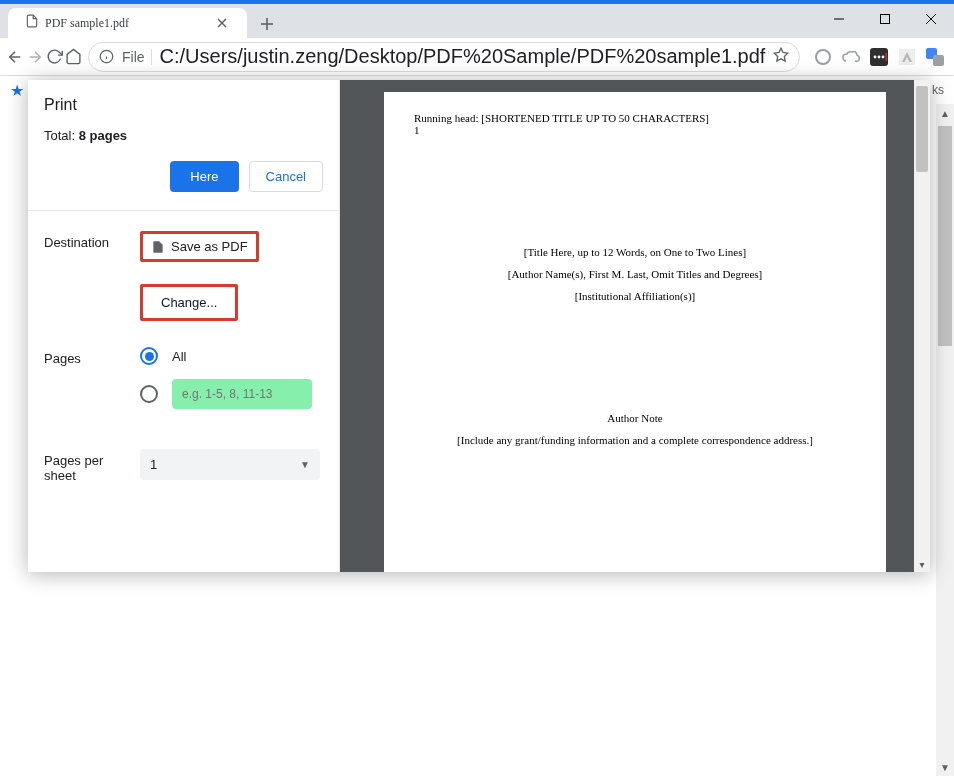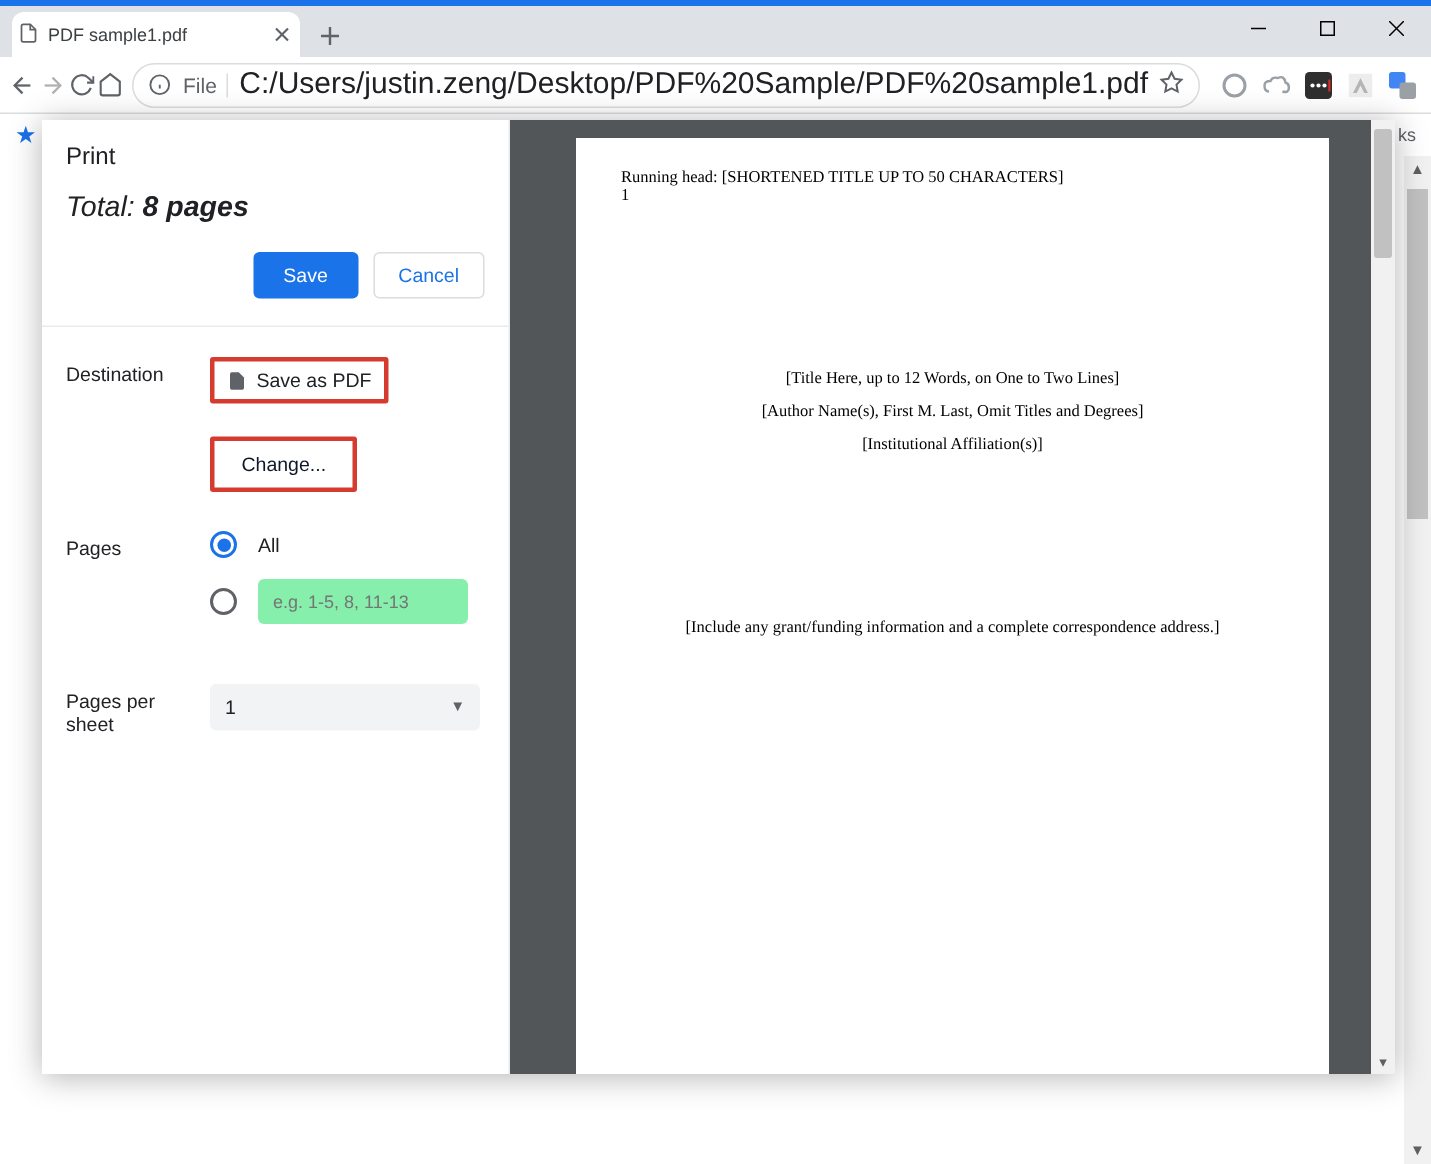--- a/index.html
+++ b/index.html
@@ -1,21 +1,21 @@
 <!DOCTYPE html>
 <html><head>
 <meta charset="utf-8">
 <style>
   * { box-sizing: border-box; margin: 0; padding: 0; }
   body { font-family: "Segoe UI", Arial, sans-serif; font-size: 13px; background: #fff; width: 954px; height: 776px; overflow: hidden; position: relative; color: #202124; }
 
   
   .title-bar { height: 4px; background: #1a73e8; }
   .tab-strip { display: flex; align-items: flex-end; background: #dee1e6; height: 34px; padding-left: 8px; position: relative; }
-  .tab { display: flex; align-items: center; background: #fff; border-radius: 8px 8px 0 0; height: 30px; width: 192px; padding: 0 4px; gap: 6px; margin-top: 4px; }
+  .tab { display: flex; align-items: center; background: #fff; border-radius: 8px 8px 0 0; height: 30px; width: 239px; padding: 0 17px; gap: 6px; margin-top: 4px; font-family: Liberation Serif, serif; }
   .tab .file-icon svg { width: 14px; height: 14px; }
   .tab-title { flex: 1; font-size: 12px; color: #3c4043; white-space: nowrap; overflow: hidden; text-overflow: ellipsis; }
   .tab-close { width: 16px; height: 16px; display:flex; align-items:center; justify-content:center; color:#5f6368; cursor:pointer;}
   .new-tab { width: 28px; height: 28px; display:flex; align-items:center; justify-content:center; margin-left: 6px; color:#5f6368; cursor:pointer;}
   .window-controls { position:absolute; right:0; top:0; display:flex; }
   .win-btn { width: 46px; height: 30px; display:flex; align-items:center; justify-content:center; color:#000; cursor:pointer;}
   .win-btn svg { width:10px; height:10px; }
 
   
   .toolbar { display:flex; align-items:center; height: 38px; padding: 0 6px; gap: 2px; background:#fff; border-bottom:1px solid #dadce0; }
@@ -32,27 +32,27 @@
   .avatar::before{content:"";position:absolute;width:10px;height:10px;background:#a0785a;border-radius:50%;top:5px;left:8px;}
   .menu-dots { width:30px; height:30px; display:flex; align-items:center; justify-content:center; color:#5f6368; cursor:pointer;}
 
   
   .bookmarks-bar { height: 28px; background:#fff; position:relative; display:flex; align-items:center; padding-left:10px;}
   .bm-star { color:#1a73e8; font-size:16px;}
   .bm-right { position:absolute; right:10px; font-size:12px; color:#5f6368;padding-left:28px;}
 
   
   .content-area { position:relative; height: calc(776px - 4px - 34px - 38px - 28px); background:#fff;}
-  .print-dialog { position:absolute; top:-24px; left:28px; width:902px; height:636px; background:#fff; box-shadow: 0 2px 20px rgba(0,0,0,0.3); display:flex; }
+  .print-dialog { position:absolute; top:-24px; left:28px; width:902px; height:492px; background:#fff; box-shadow: 0 2px 20px rgba(0,0,0,0.3); display:flex; }
 
   
   .print-sidebar { width: 312px; height:100%; display:flex; flex-direction:column; border-right:1px solid #e8eaed;}
   .ps-header { padding: 16px 16px 12px 16px; }
   .ps-title { font-size:16px; font-weight:400; color:#202124; margin-bottom:14px;}
-  .ps-total { font-size:19px; color:#202124;font-style:italic;}
+  .ps-total { font-size:13px; color:#202124;}
   .ps-total .count { font-weight:600;}
   .ps-buttons { display:flex; gap:10px; justify-content:flex-end; padding: 6px 16px 18px 16px; }
   .btn-primary { background:#1a73e8; color:#fff; border:none; border-radius:4px; padding: 8px 20px; font-size:13px; cursor:pointer;}
   .btn-secondary { background:#fff; color:#1a73e8; border:1px solid #dadce0; border-radius:4px; padding: 0 16px; font-size:13px; cursor:pointer;}
   .ps-sep { height:1px; background:#e8eaed; }
 
   .ps-section { padding: 20px 16px 6px 16px; display:flex; gap:10px;}
   .ps-label { width: 86px; font-size:13px; color:#202124; padding-top:4px;}
   .ps-control { flex:1; }
 
@@ -236,21 +236,21 @@
   <div class="print-dialog">
 
     <div class="print-sidebar">
       <div class="ps-header">
         <div class="ps-title">Print</div>
         <div class="ps-total">
           <span>Total: </span><span class="count">8 pages</span>
         </div>
       </div>
       <div class="ps-buttons">
-        <button class="btn-primary">Save</button>
+        <button class="btn-primary">Here</button>
         <button class="btn-secondary">Cancel</button>
       </div>
       <div class="ps-sep"></div>
 
       <div class="ps-section">
         <div class="ps-label">Destination</div>
         <div class="ps-control">
           <div class="highlight-red">
             <span class="pdf-mini-icon">
               <svg viewBox="0 0 24 24" width="14" height="14" fill="#5f6368">
@@ -295,20 +295,21 @@
         <div class="page-header">
           <span>Running head: [SHORTENED TITLE UP TO 50 CHARACTERS]</span>
           <span>1</span>
         </div>
         <div class="page-body">
           <p>[Title Here, up to 12 Words, on One to Two Lines]</p>
           <p>[Author Name(s), First M. Last, Omit Titles and Degrees]</p>
           <p>[Institutional Affiliation(s)]</p>
         </div>
         <div class="author-note-sec">
+          <p>Author Note</p>
           <p>[Include any grant/funding information and a complete correspondence address.]</p>
         </div>
       </div>
       <div class="preview-scrollbar">
         <div class="preview-sb-arrow up">▴</div>
         <div class="preview-sb-thumb"></div>
         <div class="preview-sb-arrow down">▾</div>
       </div>
     </div>
 

